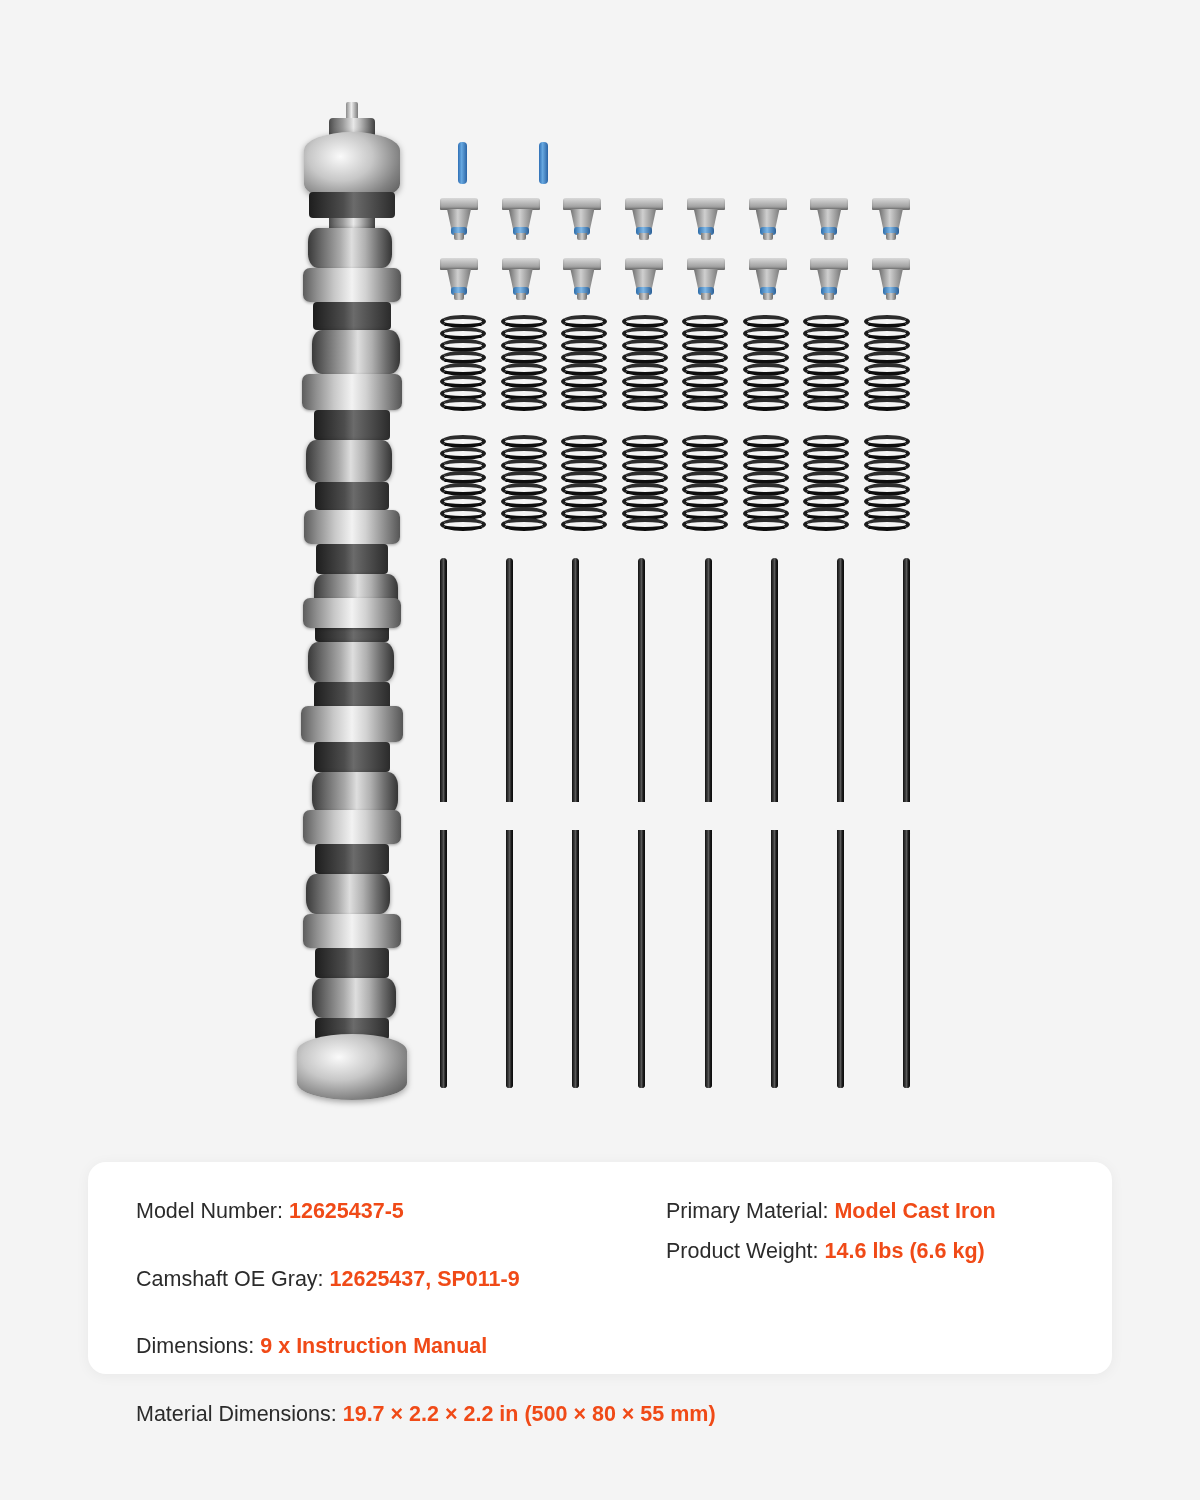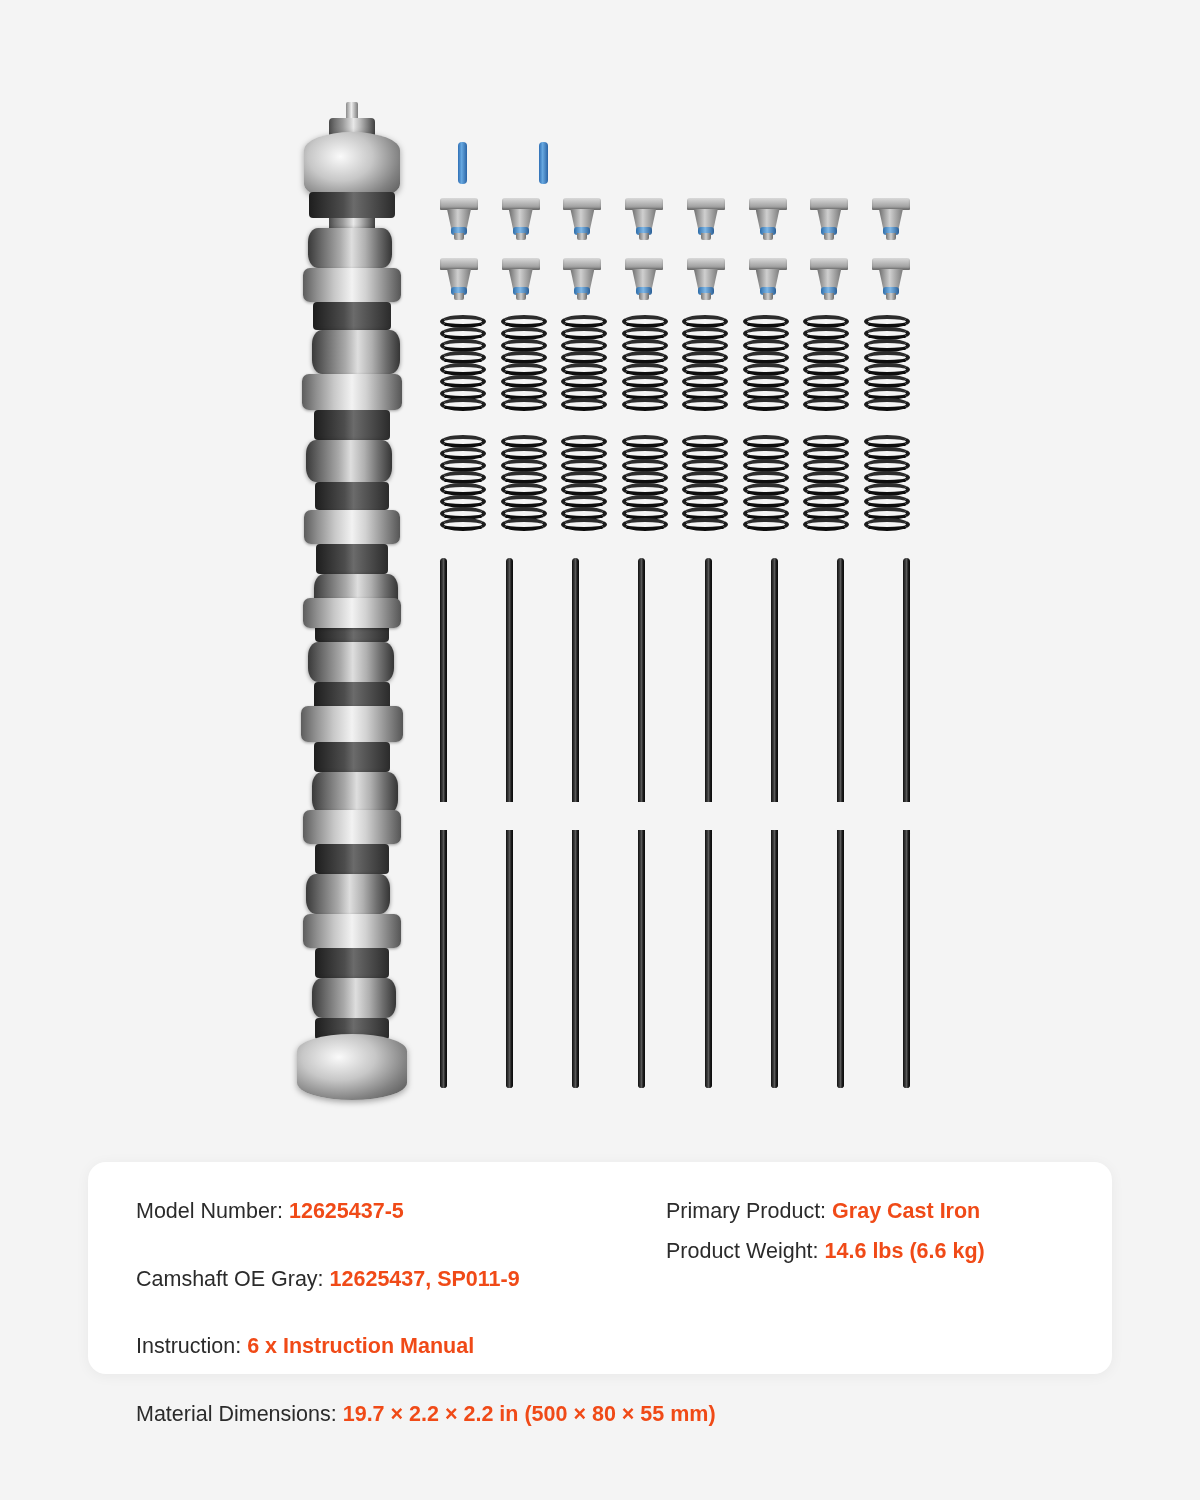--- a/index.html
+++ b/index.html
@@ -571,33 +571,33 @@
     <div class="spec-col left">
       <div class="spec-line">
         <span class="lbl">Model Number:</span>
         <span class="val">12625437-5</span>
       </div>
       <div class="spec-line">
         <span class="lbl">Camshaft OE Gray:</span>
         <span class="val">12625437, SP011-9</span>
       </div>
       <div class="spec-line">
-        <span class="lbl">Instruction:</span>
-        <span class="val">6 x Instruction Manual</span>
+        <span class="lbl">Dimensions:</span>
+        <span class="val">9 x Instruction Manual</span>
       </div>
       <div class="spec-line">
         <span class="lbl">Material Dimensions:</span>
         <span class="val">19.7 × 2.2 × 2.2 in (500 × 80 × 55 mm)</span>
       </div>
     </div>
 
     <div class="spec-col right">
       <div class="spec-line">
-        <span class="lbl">Primary Product:</span>
-        <span class="val">Gray Cast Iron</span>
+        <span class="lbl">Primary Material:</span>
+        <span class="val">Model Cast Iron</span>
       </div>
       <div class="spec-line">
         <span class="lbl">Product Weight:</span>
         <span class="val">14.6 lbs (6.6 kg)</span>
       </div>
     </div>
 
   </div>
 </div>
 

